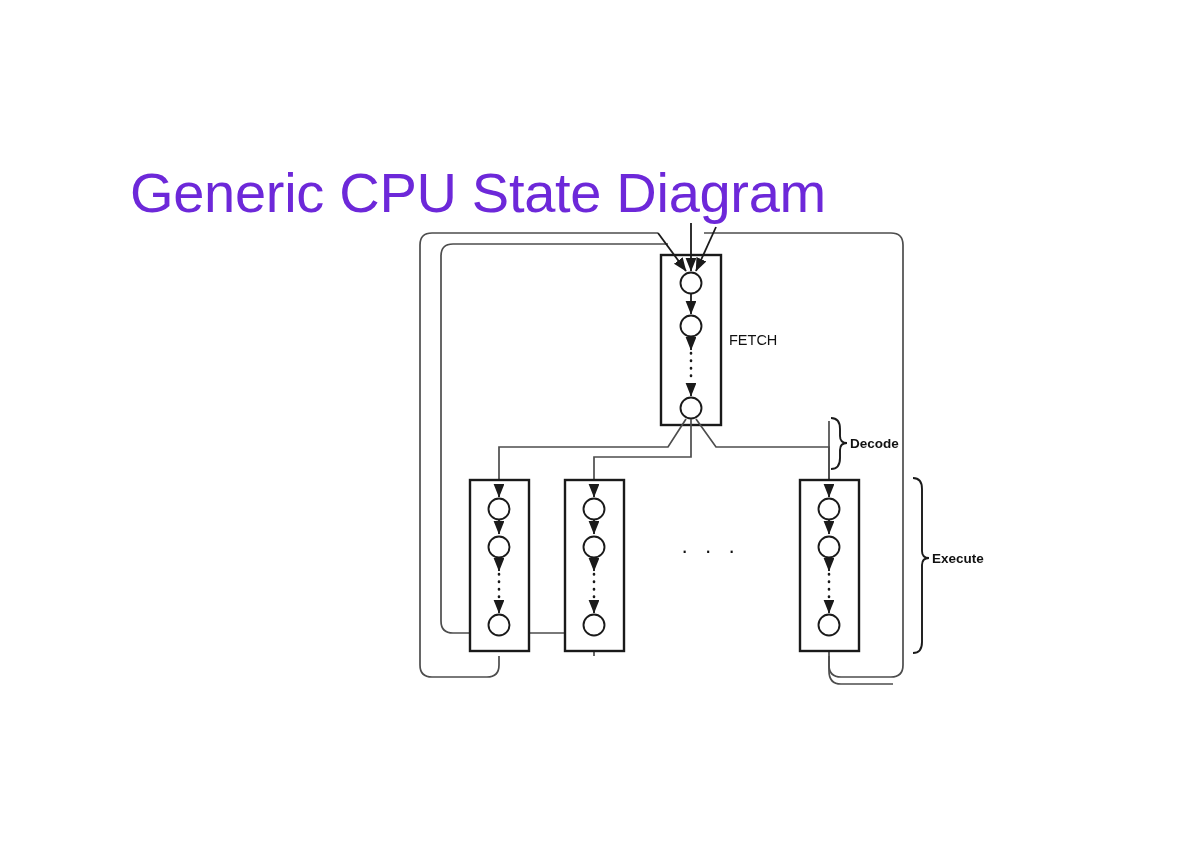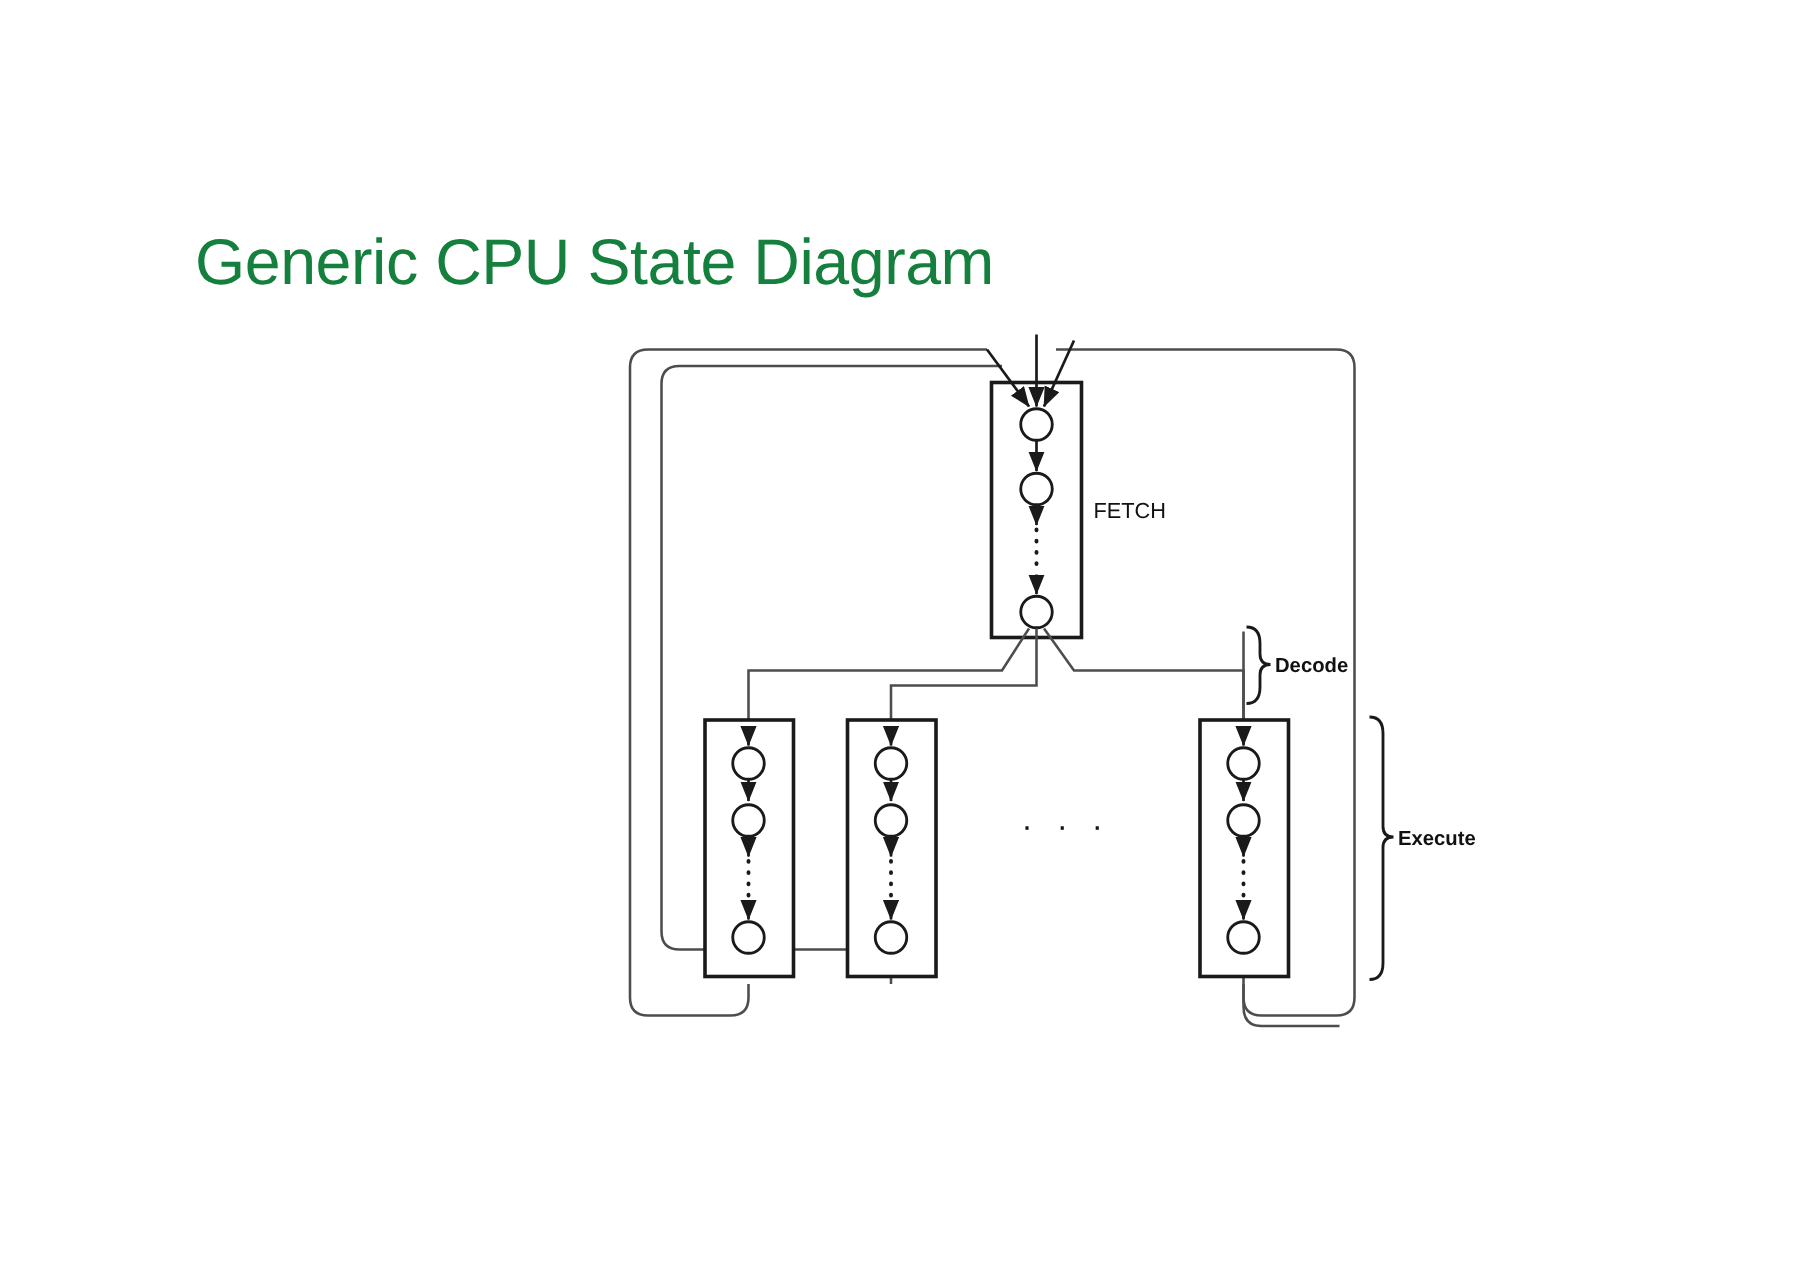--- a/index.html
+++ b/index.html
@@ -21,24 +21,24 @@
     width: 1200px;
     height: 848px;
     background: #ffffff;
   }
 
   #slide-title {
     position: absolute;
     left: 130px;
     top: 122px;
     width: 800px;
-    font-size: 43px;
+    font-size: 56px;
     font-weight: normal;
     letter-spacing: -0.3px;
-    color: #15803d;
+    color: #6d28d9;
     white-space: nowrap;
   }
 
   #bullet-list {
     position: absolute;
     left: 136px;
     top: 186px;
     width: 262px;
     margin: 0;
     padding: 0;

